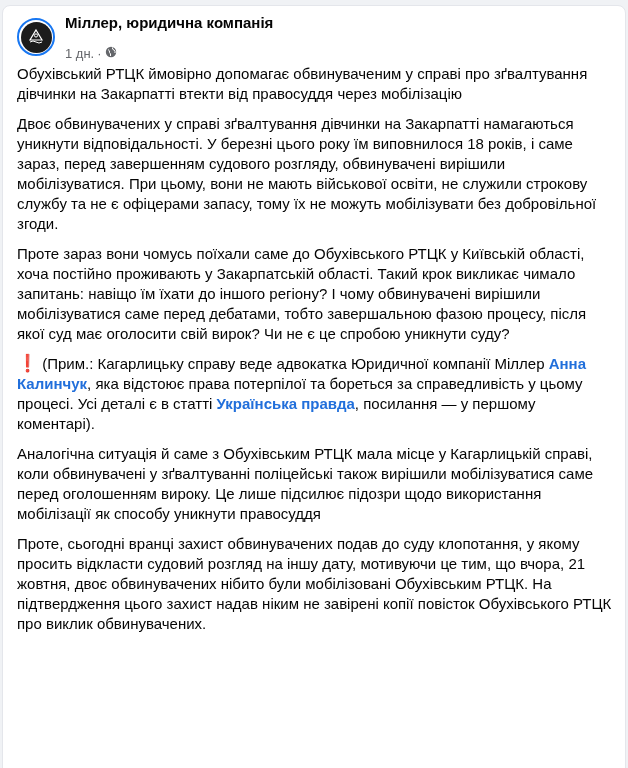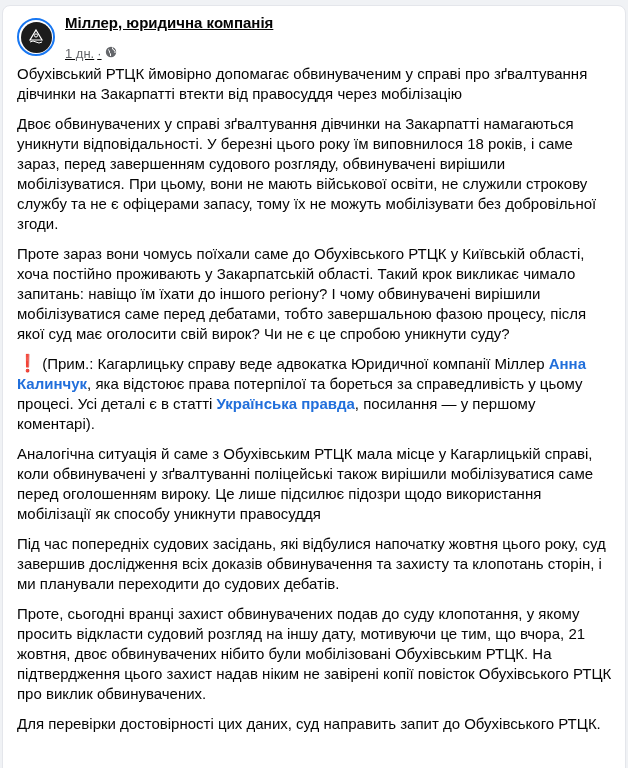--- a/index.html
+++ b/index.html
@@ -9,21 +9,21 @@
       font-family: "Liberation Sans", sans-serif;
       color: #050505;
     }
     .card {
       position: absolute; left: 2px; top: 5px; width: 624px; height: 800px;
       background: #ffffff;
       border-radius: 8px 8px 0 0;
       border: 1px solid #e4e6eb;
       box-sizing: border-box;
     }
-    .header { position: absolute; left: 14px; top: 10px; height: 42px; display: flex; align-items: center; text-decoration: underline; }
+    .header { position: absolute; left: 14px; top: 10px; height: 42px; display: flex; align-items: center; }
     .avatar {
       width: 38px; height: 38px; border-radius: 50%;
       border: 2px solid #1877f2; box-sizing: border-box;
       display: flex; align-items: center; justify-content: center;
       background: #fff;
     }
     .avatar-inner {
       width: 31px; height: 31px; border-radius: 50%; background: #1c1c1c;
       display: flex; align-items: center; justify-content: center;
     }
@@ -66,18 +66,16 @@
       </div>
     </div>
   </div>
 
   <div class="body">
     <p>Обухівський РТЦК ймовірно допомагає обвинуваченим у справі про зґвалтування дівчинки на Закарпатті втекти від правосуддя через мобілізацію</p>
     <p>Двоє обвинувачених у справі зґвалтування дівчинки на Закарпатті намагаються уникнути відповідальності. У березні цього року їм виповнилося 18 років, і саме зараз, перед завершенням судового розгляду, обвинувачені вирішили мобілізуватися. При цьому, вони не мають військової освіти, не служили строкову службу та не є офіцерами запасу, тому їх не можуть мобілізувати без добровільної згоди.</p>
     <p>Проте зараз вони чомусь поїхали саме до Обухівського РТЦК у Київській області, хоча постійно проживають у Закарпатській області. Такий крок викликає чимало запитань: навіщо їм їхати до іншого регіону? І чому обвинувачені вирішили мобілізуватися саме перед дебатами, тобто завершальною фазою процесу, після якої суд має оголосити свій вирок? Чи не є це спробою уникнути суду?</p>
     <p><span class="excl">❗</span><span>(Прим.: Кагарлицьку справу веде адвокатка Юридичної компанії Міллер </span><a class="link">Анна Калинчук</a><span>, яка відстоює права потерпілої та бореться за справедливість у цьому процесі. Усі деталі є в статті </span><a class="link">Українська правда</a><span>, посилання — у першому коментарі).</span></p>
     <p>Аналогічна ситуація й саме з Обухівським РТЦК мала місце у Кагарлицькій справі, коли обвинувачені у зґвалтуванні поліцейські також вирішили мобілізуватися саме перед оголошенням вироку. Це лише підсилює підозри щодо використання мобілізації як способу уникнути правосуддя</p>
-    <p>Під час попередніх судових засідань, які відбулися напочатку жовтня цього року, суд завершив дослідження всіх доказів обвинувачення та захисту та клопотань сторін, і ми планували переходити до судових дебатів.</p>
     <p>Проте, сьогодні вранці захист обвинувачених подав до суду клопотання, у якому просить відкласти судовий розгляд на іншу дату, мотивуючи це тим, що вчора, 21 жовтня, двоє обвинувачених нібито були мобілізовані Обухівським РТЦК. На підтвердження цього захист надав ніким не завірені копії повісток Обухівського РТЦК про виклик обвинувачених.</p>
-    <p>Для перевірки достовірності цих даних, суд направить запит до Обухівського РТЦК.</p>
 
   </div>
 </div>
 
 </body></html>

